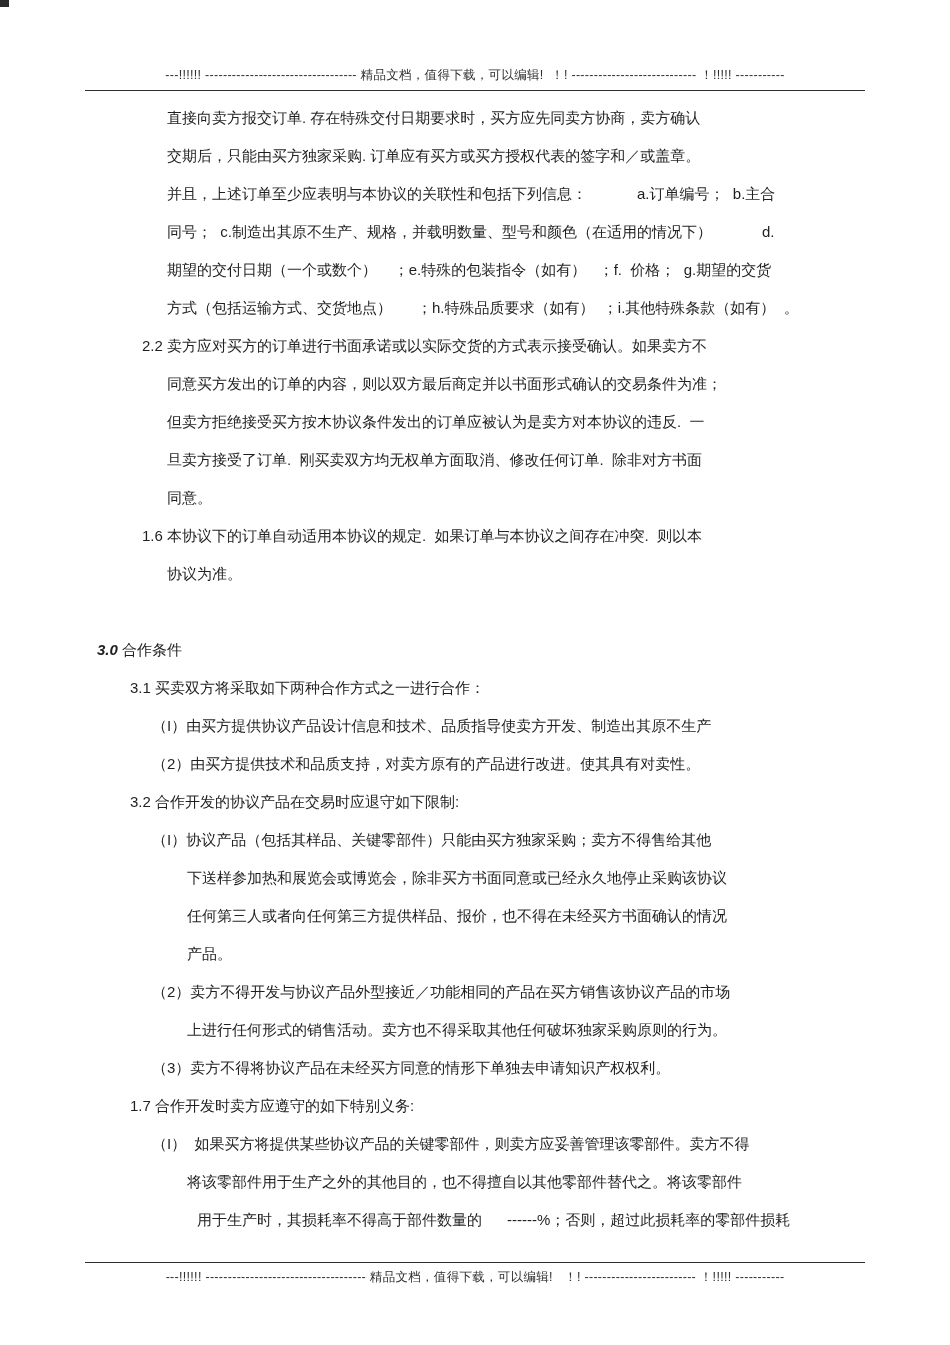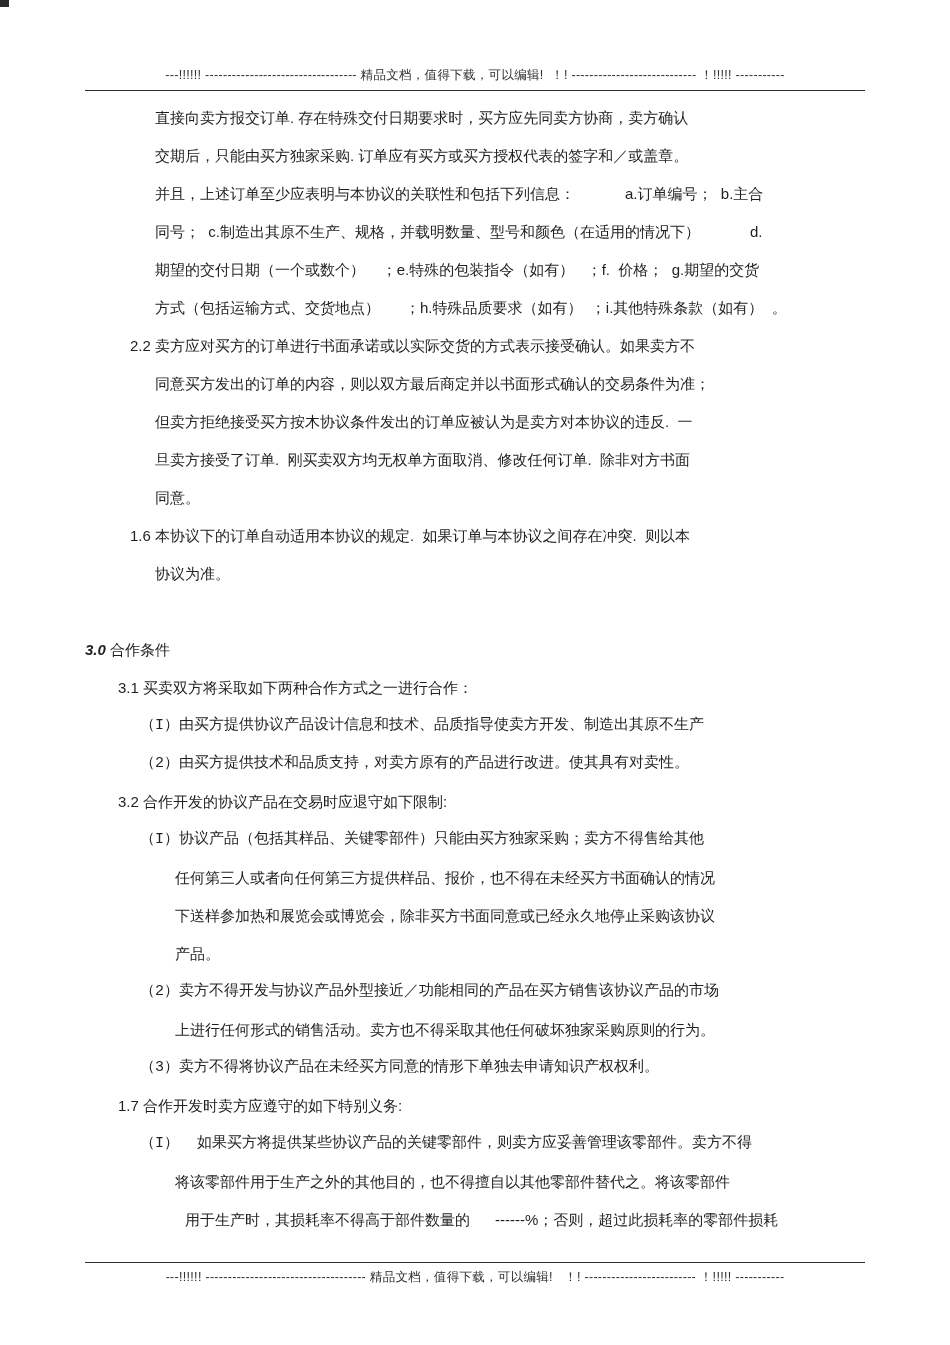--- a/index.html
+++ b/index.html
@@ -43,38 +43,38 @@
     line-height: 18px;
   }
   .header-rule {
     margin-top: 6px;
     border-top: 1.6px solid #2e2e2e;
     height: 0;
   }
   .doc-body {
     position: absolute;
     top: 99px;
-    left: 85px;
+    left: 97px;
     width: 800px;
   }
   .doc-line {
     height: 38px;
     line-height: 38px;
     font-size: 15px;
     white-space: pre;
     color: #1f1f1f;
   }
   .doc-line .line-prefix.bold {
     font-weight: bold;
     font-style: italic;
   }
   .indent-0 { padding-left: 0; }
   .indent-1 { padding-left: 33px; }
   .indent-2 { padding-left: 45px; }
-  .indent-3 { padding-left: 55px; font-family: Liberation Mono, monospace; }
+  .indent-3 { padding-left: 55px; }
   .indent-4 { padding-left: 70px; }
   .indent-5 { padding-left: 90px; }
   .indent-6 { padding-left: 100px; }
   .page-footer {
     position: absolute;
     top: 1262px;
     left: 85px;
     width: 780px;
   }
   .footer-rule {
@@ -132,23 +132,23 @@
 
   <div class="doc-line indent-3"><span class="line-prefix"></span><span class="line-text">（I）由买方提供协议产品设计信息和技术、品质指导使卖方开发、制造出其原不生产</span></div>
 
 
   <div class="doc-line indent-3"><span class="line-prefix"></span><span class="line-text">（2）由买方提供技术和品质支持，对卖方原有的产品进行改进。使其具有对卖性。</span></div>
 
   <div class="doc-line indent-1"><span class="line-prefix">3.2 </span><span class="line-text">合作开发的协议产品在交易时应退守如下限制:</span></div>
 
   <div class="doc-line indent-3"><span class="line-prefix"></span><span class="line-text">（I）协议产品（包括其样品、关键零部件）只能由买方独家采购；卖方不得售给其他</span></div>
 
+  <div class="doc-line indent-5"><span class="line-prefix"></span><span class="line-text">下送样参加热和展览会或博览会，除非买方书面同意或已经永久地停止采购该协议</span></div>
+
   <div class="doc-line indent-5"><span class="line-prefix"></span><span class="line-text">任何第三人或者向任何第三方提供样品、报价，也不得在未经买方书面确认的情况</span></div>
-
-  <div class="doc-line indent-5"><span class="line-prefix"></span><span class="line-text">下送样参加热和展览会或博览会，除非买方书面同意或已经永久地停止采购该协议</span></div>
 
   <div class="doc-line indent-5"><span class="line-prefix"></span><span class="line-text">产品。</span></div>
 
   <div class="doc-line indent-3"><span class="line-prefix"></span><span class="line-text">（2）卖方不得开发与协议产品外型接近／功能相同的产品在买方销售该协议产品的市场</span></div>
 
   <div class="doc-line indent-5"><span class="line-prefix"></span><span class="line-text">上进行任何形式的销售活动。卖方也不得采取其他任何破坏独家采购原则的行为。</span></div>
 
   <div class="doc-line indent-3"><span class="line-prefix"></span><span class="line-text">（3）卖方不得将协议产品在未经买方同意的情形下单独去申请知识产权权利。</span></div>
 
   <div class="doc-line indent-1"><span class="line-prefix">1.7 </span><span class="line-text">合作开发时卖方应遵守的如下特别义务:</span></div>

